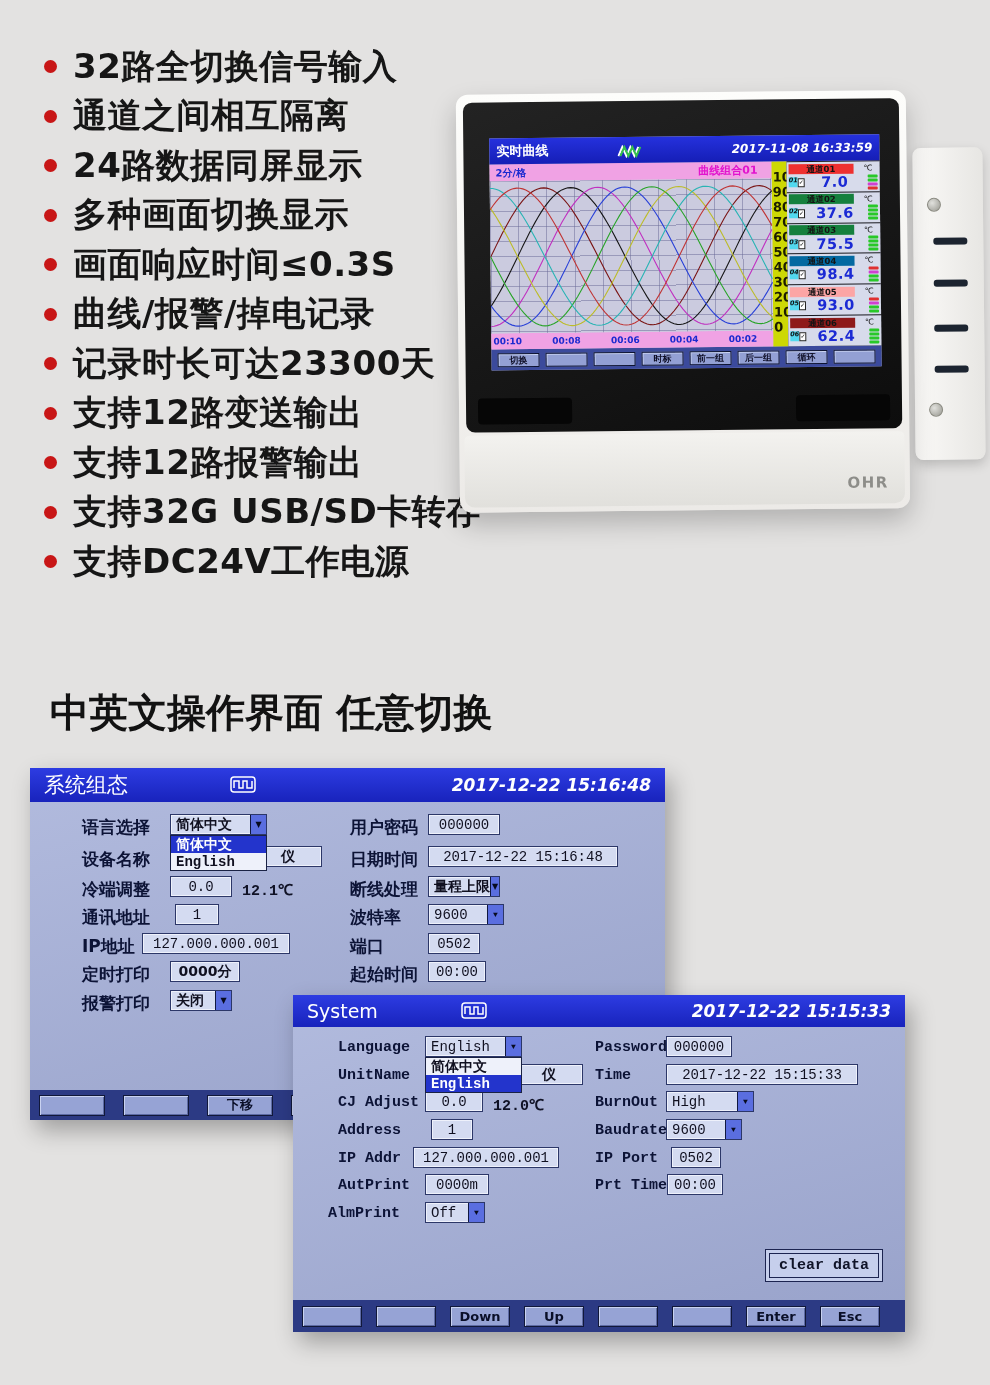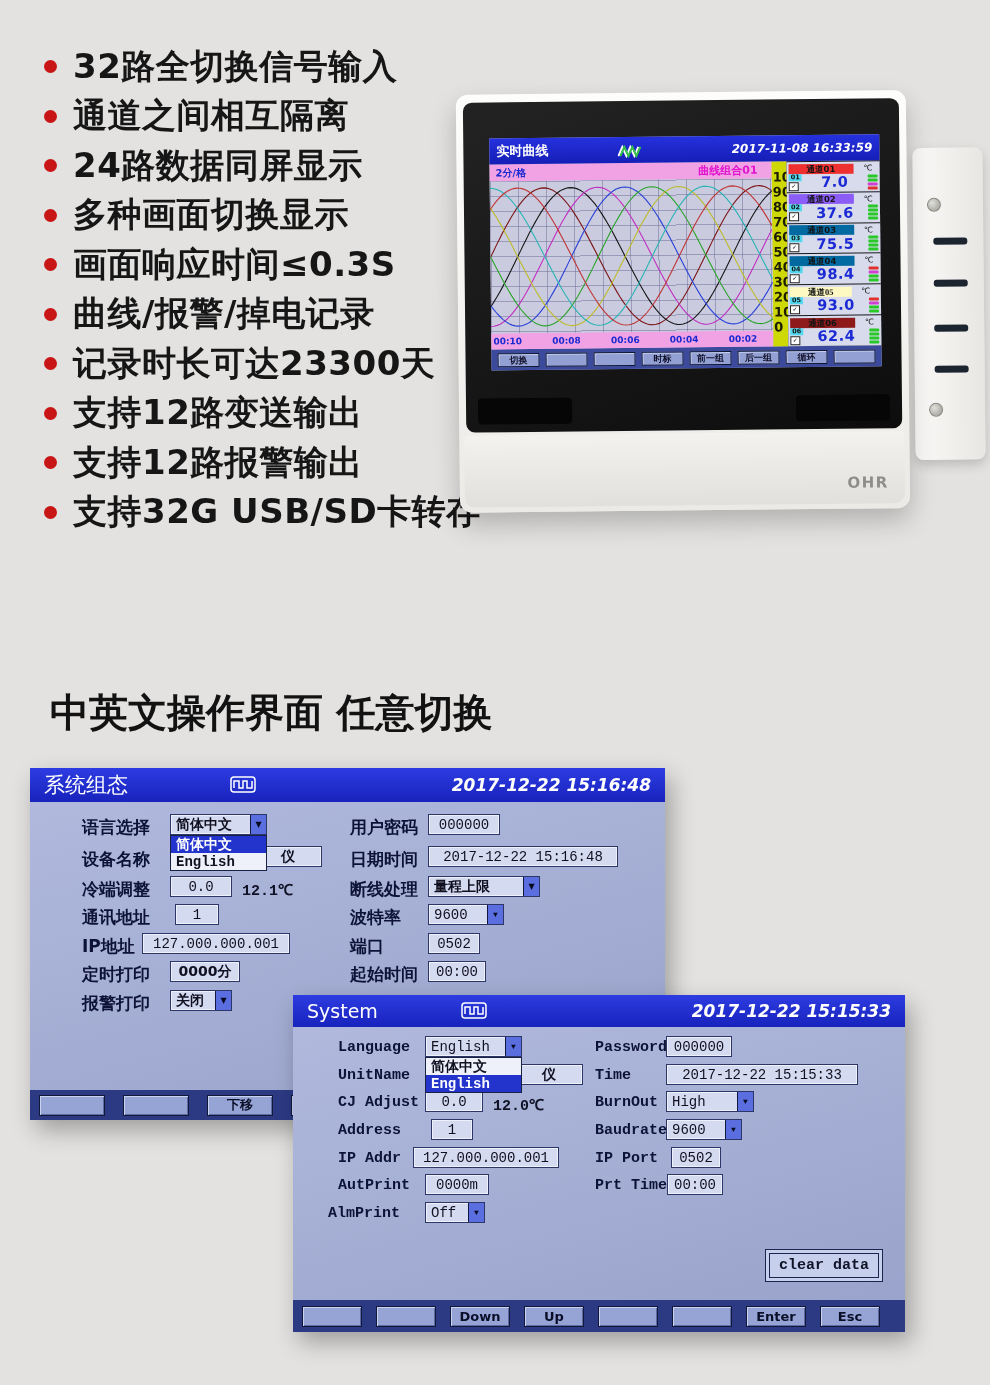--- a/index.html
+++ b/index.html
@@ -53,21 +53,21 @@
   .tl{color:#1b2ad0;font-size:9px;font-weight:700;}
   .scale{width:15px;background:#cdd804;display:flex;flex-direction:column;justify-content:space-between;
          padding:12px 1px 16px;box-sizing:border-box;}
   .tick{font-size:13px;line-height:7px;font-weight:700;color:#1c1c00;}
   .channels{flex:1;background:#17171d;display:flex;flex-direction:column;gap:1px;padding-top:1px;box-sizing:border-box;}
   .ch{flex:1;background:#d7dbeb;padding:1px 2px;box-sizing:border-box;}
   .ch-r1{display:flex;align-items:center;height:11px;}
   .ch-name{font-size:8.5px;font-weight:700;line-height:10px;padding:0 18px;color:#141414;}
   .ch-unit{font-size:8px;margin-left:10px;color:#141414;}
   .ch-r2{display:flex;align-items:center;height:16px;}
-  .ch-left{display:flex;flex-direction:column;width:13px;}
+  .ch-left{display:flex;flex-direction:row;width:13px;font-style:italic;}
   .ch-num{font-size:6.5px;line-height:7px;font-weight:700;background:#52d8ee;text-align:center;color:#101010;}
   .ch-chk{font-size:6px;line-height:6px;width:8px;height:7px;background:#fff;border:1px solid #222;margin-top:1px;text-align:center;}
   .ch-val{flex:1;text-align:center;color:#1b2ad4;font-weight:700;font-size:14.5px;letter-spacing:.5px;}
   .ch-bars{width:10px;display:flex;flex-direction:column;gap:1px;}
   .ch-bars i{height:3px;border-radius:1px;background:#28c828;}
   .lcd-btns{height:21px;background:#3b4a9c;display:flex;align-items:center;gap:6px;padding:0 6px;box-sizing:border-box;}
   .lbtn{flex:1;height:14px;background:#93a0d4;border:1px solid #0d1332;box-shadow:inset 1px 1px 0 #c8d2f0;
         font-size:9px;font-weight:700;color:#101028;padding:0;font-family:inherit;}
 
   
@@ -156,20 +156,24 @@
         <span class="dot"></span>
         <span class="ftxt">支持12路报警输出</span>
       </li>
 
       <li class="feat">
         <span class="dot"></span>
         <span class="ftxt">支持32G USB/SD卡转存</span>
       </li>
 
 
+      <li class="feat">
+        <span class="dot"></span>
+        <span class="ftxt">支持DC24V工作电源</span>
+      </li>
 
   </ul>
 
   <h2 class="heading">中英文操作界面 任意切换</h2>
 
   <div class="device">
     <div class="side">
       <span class="screw" style="top:50px"></span>
       <span class="slot" style="top:90px"></span>
       <span class="slot" style="top:132px"></span>
@@ -246,41 +250,41 @@
                       <i style="background: rgb(40, 200, 40);"></i>
                       <i style="background: rgb(40, 200, 40);"></i>
                       <i style="background: rgb(208, 64, 208);"></i>
                       <i style="background: rgb(224, 48, 48);"></i>
                     </div>
                   </div>
                 </div>
 
                 <div class="ch">
                   <div class="ch-r1">
-                    <span class="ch-name" style="background: #8b5cf6;">通道02</span>
+                    <span class="ch-name" style="background: #15803d;">通道02</span>
                     <span class="ch-unit">℃</span>
                   </div>
                   <div class="ch-r2">
                     <div class="ch-left">
                       <span class="ch-num">02</span>
                       <span class="ch-chk">✓</span>
                     </div>
                     <span class="ch-val">37.6</span>
                     <div class="ch-bars">
                       <i style="background: rgb(40, 200, 40);"></i>
                       <i style="background: rgb(40, 200, 40);"></i>
                       <i style="background: rgb(40, 200, 40);"></i>
                       <i style="background: rgb(40, 200, 40);"></i>
                     </div>
                   </div>
                 </div>
 
                 <div class="ch">
                   <div class="ch-r1">
-                    <span class="ch-name" style="background: #0369a1;">通道03</span>
+                    <span class="ch-name" style="background: #15803d;">通道03</span>
                     <span class="ch-unit">℃</span>
                   </div>
                   <div class="ch-r2">
                     <div class="ch-left">
                       <span class="ch-num">03</span>
                       <span class="ch-chk">✓</span>
                     </div>
                     <span class="ch-val">75.5</span>
                     <div class="ch-bars">
                       <i style="background: rgb(40, 200, 40);"></i>
@@ -306,21 +310,21 @@
                       <i style="background: rgb(224, 48, 48);"></i>
                       <i style="background: rgb(208, 64, 208);"></i>
                       <i style="background: rgb(40, 200, 40);"></i>
                       <i style="background: rgb(40, 200, 40);"></i>
                     </div>
                   </div>
                 </div>
 
                 <div class="ch">
                   <div class="ch-r1">
-                    <span class="ch-name" style="background: #fef9c3; font-family: Liberation Serif, serif;">通道05</span>
+                    <span class="ch-name" style="background: #fca5a5;">通道05</span>
                     <span class="ch-unit">℃</span>
                   </div>
                   <div class="ch-r2">
                     <div class="ch-left">
                       <span class="ch-num">05</span>
                       <span class="ch-chk">✓</span>
                     </div>
                     <span class="ch-val">93.0</span>
                     <div class="ch-bars">
                       <i style="background: rgb(224, 48, 48);"></i>
@@ -400,21 +404,21 @@
 
     <div class="ddlist" style="left:140px;top:67px;width:97px">
       <div class="ddi sel">简体中文</div>
       <div class="ddi" style="font-family:'Liberation Mono',monospace">English</div>
     </div>
 
     <span class="lbl" style="left:52px;top:110px">冷端调整</span>
     <span class="inp" style="left:140px;top:108px;width:62px">0.0</span>
     <span class="sfx" style="left:212px;top:111px">12.1℃</span>
     <span class="lbl" style="left:320px;top:110px">断线处理</span>
-    <span class="inp dd cjk" style="left:398px;top:108px;width:112px">
+    <span class="inp dd cjk" style="left:398px;top:108px;width:72px">
       <i class="v">量程上限</i>
         <i class="arr">▼</i>
       </span>
 
     <span class="lbl" style="left:52px;top:138px">通讯地址</span>
     <span class="inp" style="left:145px;top:136px;width:44px">1</span>
     <span class="lbl" style="left:320px;top:138px">波特率</span>
     <span class="inp dd" style="left:398px;top:136px;width:76px">
       <i class="v">9600</i>
         <i class="arr">▼</i>

